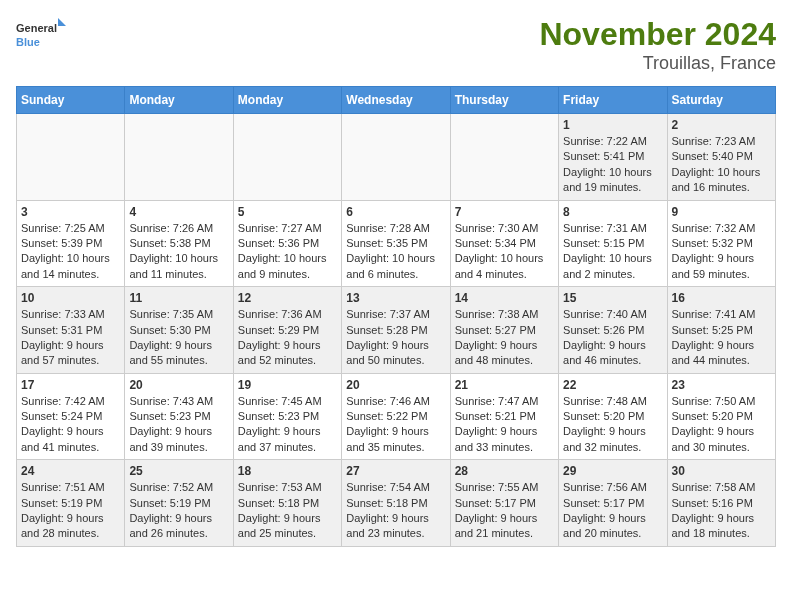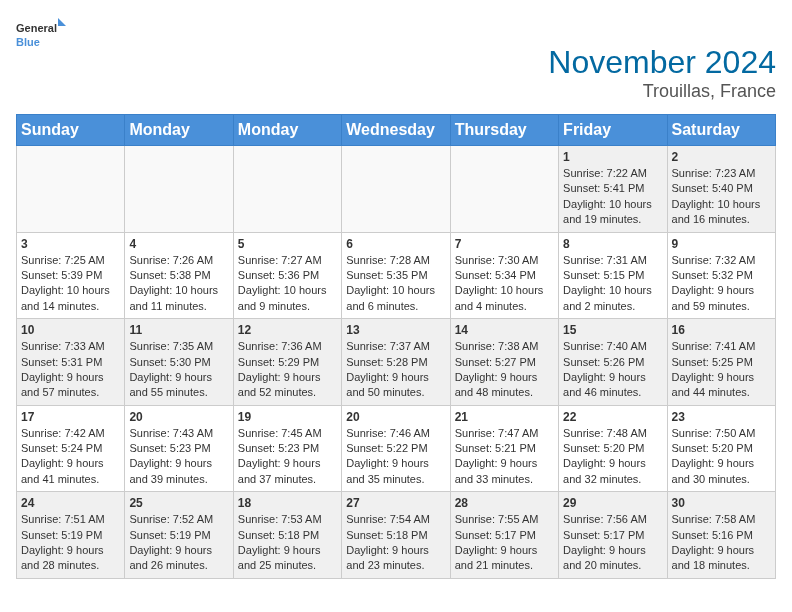--- a/index.html
+++ b/index.html
@@ -19,36 +19,35 @@
     .logo {
       display: flex;
       align-items: center;
       gap: 4px;
     }
     .title-block {
       text-align: right;
     }
     .month-title {
       font-size: 32px;
-      font-weight: normal;
-      color: #0369a1;
-      margin-top: 28px;
+      font-weight: bold;
+      color: #4d7c0f;
     }
     .location {
       font-size: 18px;
       color: #555;
     }
     .calendar {
       width: 100%;
       border-collapse: collapse;
     }
     .calendar th {
       background: #4a90d9;
       color: #fff;
-      font-size: 16px;
+      font-size: 12px;
       font-weight: bold;
       padding: 6px 4px;
       text-align: left;
       border: 1px solid #3a80c9;
     }
     .calendar td {
       border: 1px solid #ccc;
       vertical-align: top;
       padding: 4px;
       font-size: 10px;

